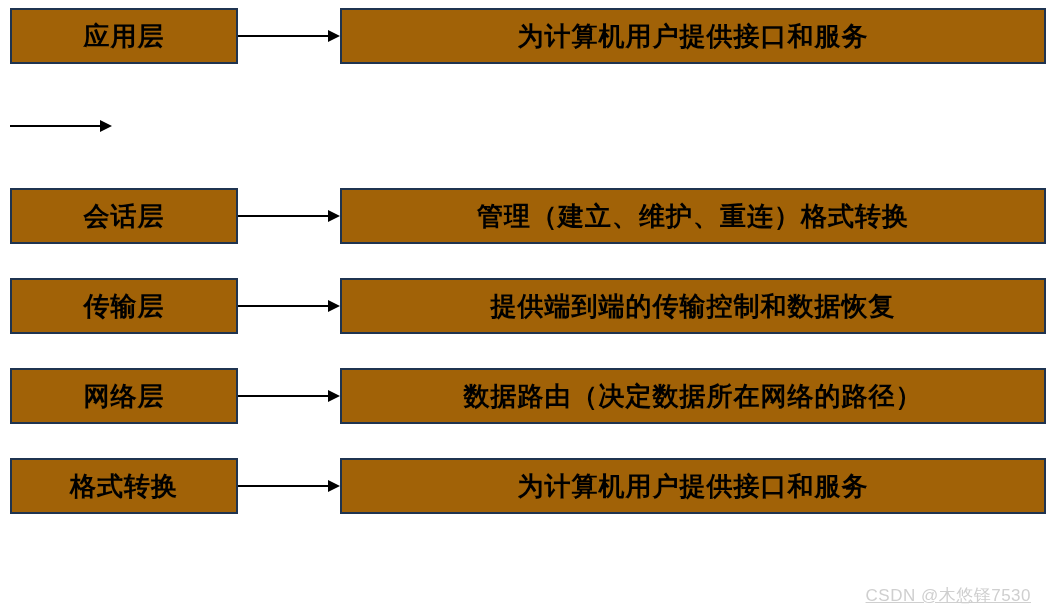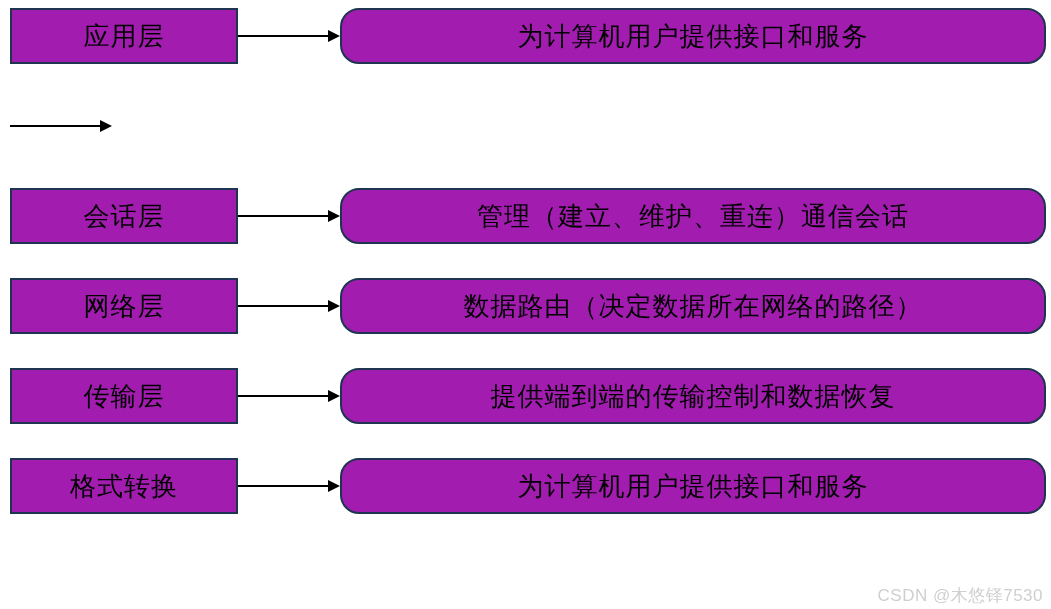--- a/index.html
+++ b/index.html
@@ -23,36 +23,36 @@
     gap: 34px;
   }
   .row {
     display: flex;
     align-items: stretch;
     height: 56px;
   }
   .box {
     box-sizing: border-box;
     border: 2.5px solid #1f3450;
-    background: #a21caf;
+    background: #a16207;
     display: flex;
     align-items: center;
     justify-content: center;
     font-size: 26px;
     color: #000000;
     letter-spacing: 1px;
     white-space: nowrap;
+    font-weight: bold;
   }
   .layer-box {
     width: 228px;
     flex: 0 0 228px;
   }
   .desc-box {
     flex: 1 1 auto;
-    border-radius: 19px;
   }
   .arrow {
     flex: 0 0 102px;
     position: relative;
     display: flex;
     align-items: center;
   }
   .arrow .shaft {
     height: 2px;
     background: #000000;
@@ -60,26 +60,27 @@
   }
   .arrow .head {
     width: 0;
     height: 0;
     border-top: 6px solid transparent;
     border-bottom: 6px solid transparent;
     border-left: 12px solid #000000;
   }
   .watermark {
     position: absolute;
-    right: 8px;
+    right: 20px;
     bottom: 2px;
     font-size: 17px;
     color: #cfcfcf;
     letter-spacing: 0.5px;
     pointer-events: none;
+    text-decoration: underline;
   }
 </style>
 </head>
 <body>
 
 <div class="canvas">
   <div class="rows">
 
     <div class="row">
       <div class="box layer-box">
@@ -103,47 +104,47 @@
 
     <div class="row">
       <div class="box layer-box">
         <span>会话层</span>
       </div>
       <div class="arrow">
         <span class="shaft"></span>
         <span class="head"></span>
       </div>
       <div class="box desc-box">
-        <span>管理（建立、维护、重连）通信会话</span>
+        <span>管理（建立、维护、重连）格式转换</span>
+      </div>
+    </div>
+
+    <div class="row">
+      <div class="box layer-box">
+        <span>传输层</span>
+      </div>
+      <div class="arrow">
+        <span class="shaft"></span>
+        <span class="head"></span>
+      </div>
+      <div class="box desc-box">
+        <span>提供端到端的传输控制和数据恢复</span>
       </div>
     </div>
 
     <div class="row">
       <div class="box layer-box">
         <span>网络层</span>
       </div>
       <div class="arrow">
         <span class="shaft"></span>
         <span class="head"></span>
       </div>
       <div class="box desc-box">
         <span>数据路由（决定数据所在网络的路径）</span>
-      </div>
-    </div>
-
-    <div class="row">
-      <div class="box layer-box">
-        <span>传输层</span>
-      </div>
-      <div class="arrow">
-        <span class="shaft"></span>
-        <span class="head"></span>
-      </div>
-      <div class="box desc-box">
-        <span>提供端到端的传输控制和数据恢复</span>
       </div>
     </div>
 
     <div class="row">
       <div class="box layer-box">
         <span>格式转换</span>
       </div>
       <div class="arrow">
         <span class="shaft"></span>
         <span class="head"></span>

